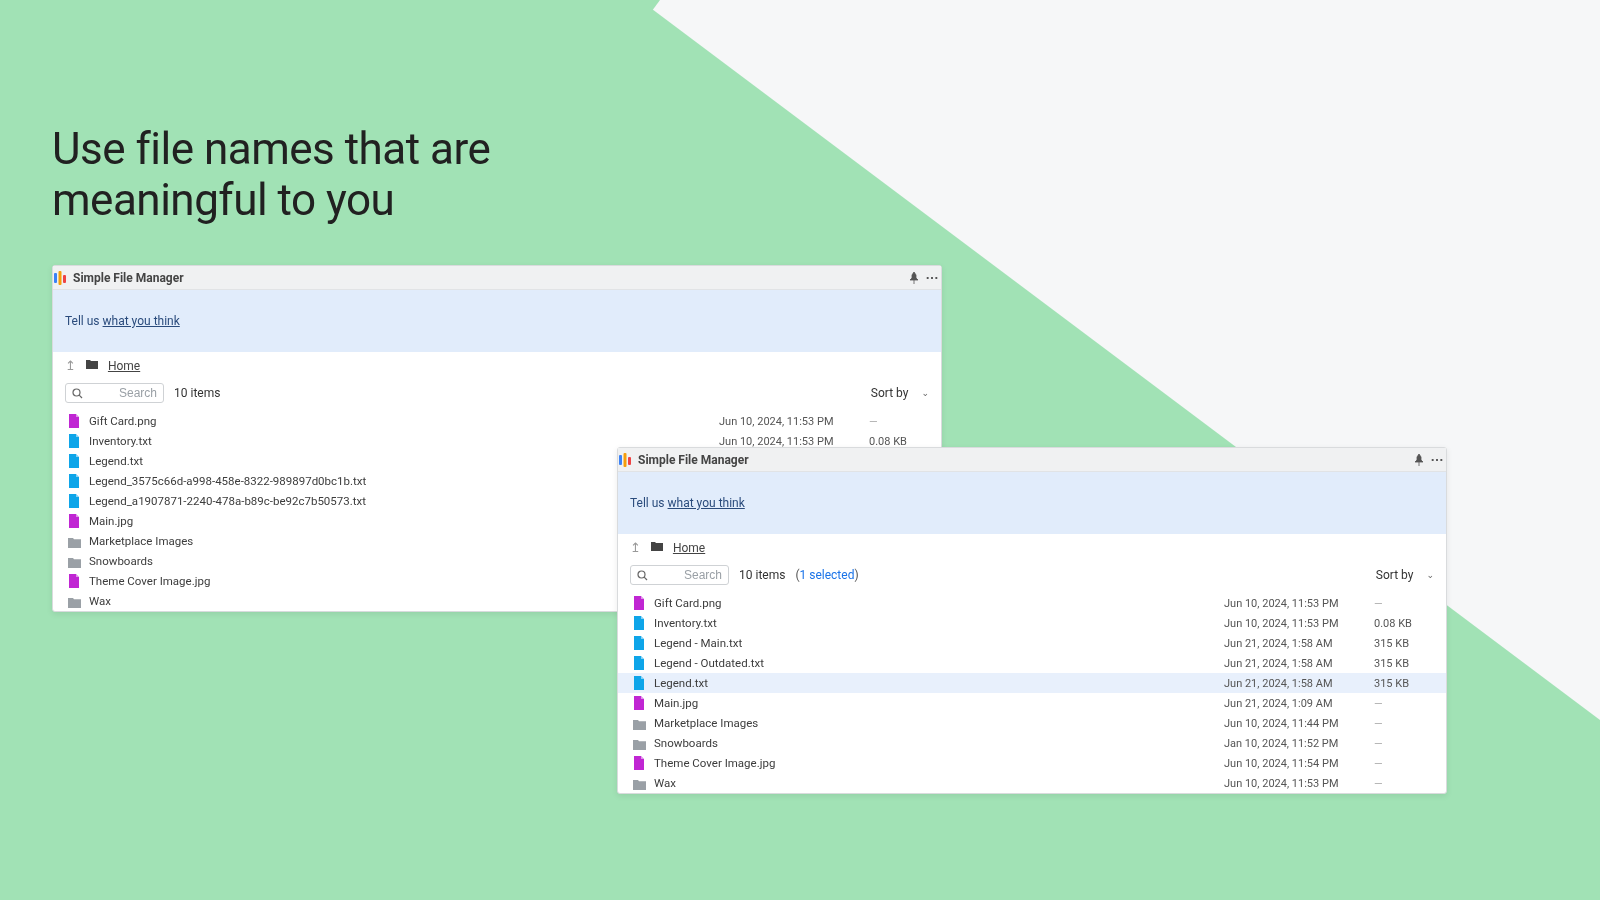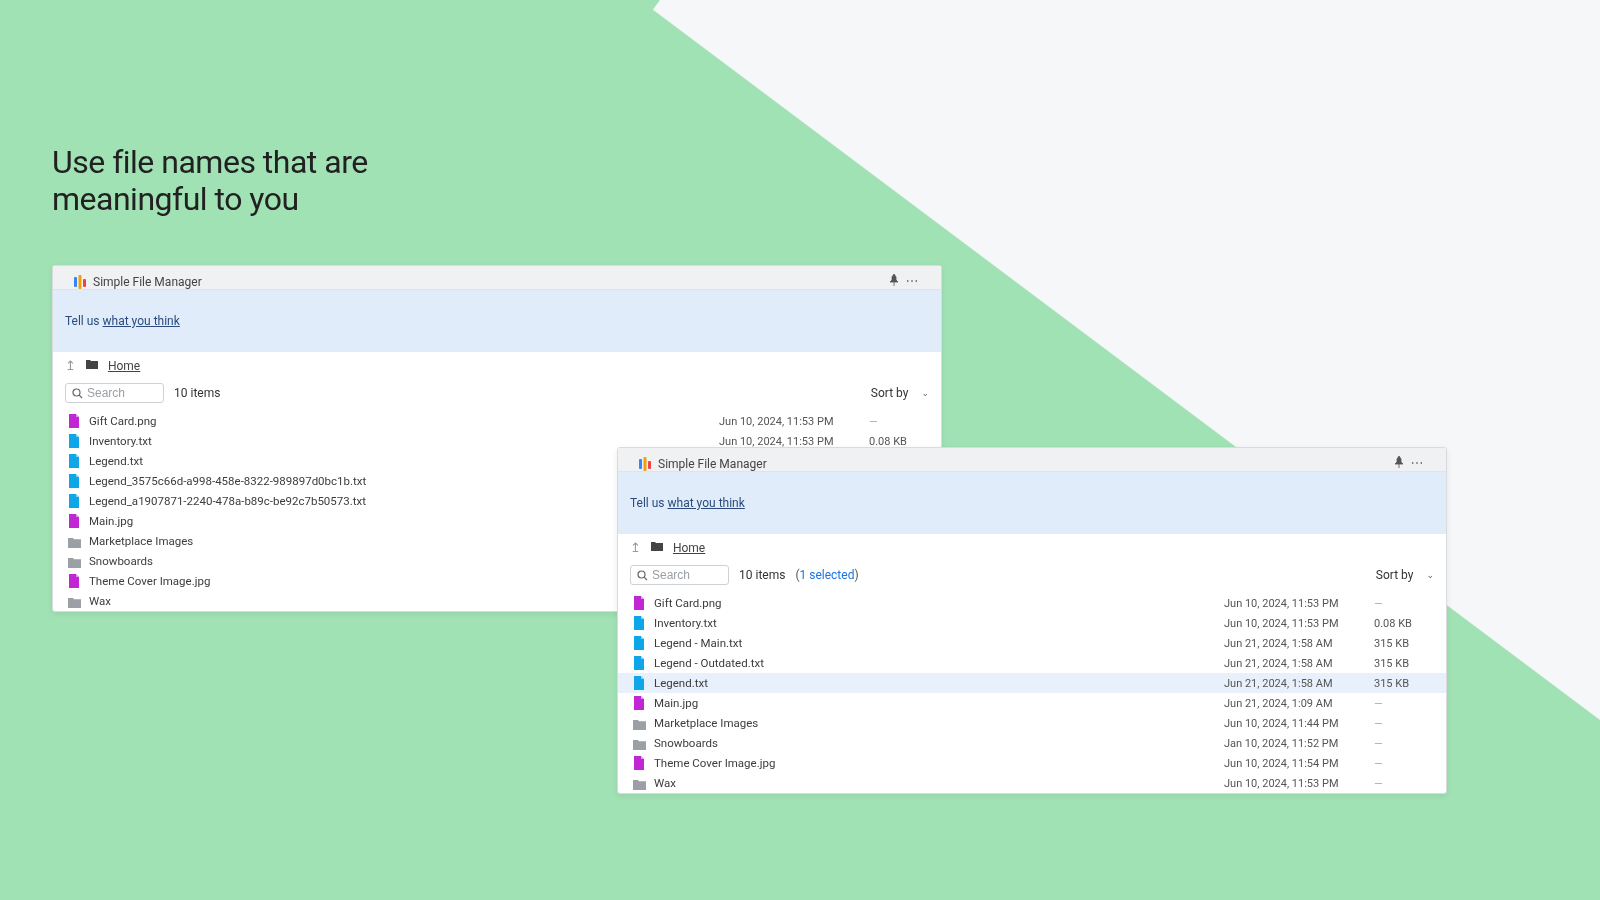--- a/index.html
+++ b/index.html
@@ -1,40 +1,40 @@
 <!DOCTYPE html>
 <html><head>
 <meta charset="utf-8">
 <style>
   * { box-sizing: border-box; margin: 0; padding: 0; }
   html, body { width: 1600px; height: 900px; overflow: hidden; font-family: -apple-system, BlinkMacSystemFont, "Segoe UI", Roboto, sans-serif; }
   .stage { position: relative; width: 1600px; height: 900px; background: #f6f7f8; }
   .bg-shape { position: absolute; top: 0; left: 0; width: 100%; height: 100%; }
-  .heading { position: absolute; top: 144px; left: 52px; font-size: 32px; font-weight: 400; color: #212121; line-height: 1.15; letter-spacing: -0.5px; }
+  .heading { position: absolute; top: 124px; left: 52px; font-size: 44px; font-weight: 400; color: #212121; line-height: 1.15; letter-spacing: -0.5px; }
 
   .window { position: absolute; background: #fff; border: 1px solid #d9dbdd; border-radius: 3px; box-shadow: 0 2px 6px rgba(0,0,0,0.08); font-size: 12px; color: #333; }
   .w1 { top: 265px; left: 52px; width: 890px; }
   .w2 { top: 447px; left: 617px; width: 830px; }
 
-  .titlebar { display: flex; align-items: flex-end; height: 24px; padding: 0 20px; background: #f0f1f2; border-bottom: 1px solid #e1e3e5; font-size: 12px; color: #444; }
+  .titlebar { display: flex; align-items: center; height: 24px; padding: 0 0; background: #f0f1f2; border-bottom: 1px solid #e1e3e5; font-size: 12px; color: #444; font-weight: bold; }
   .app-logo { width: 14px; height: 14px; margin-right: 6px; display: inline-flex; }
   .spacer { flex: 1; }
   .tb-btn { width: 18px; height: 18px; display: inline-flex; align-items: center; justify-content: center; color: #555; cursor: pointer; font-size: 13px; }
 
   .banner { background: #e1ecfb; color: #2a4b7c; font-size: 12px; padding: 24px 12px; }
   .banner u { text-decoration: underline; }
 
   .breadcrumb { display: flex; align-items: center; gap: 10px; padding: 6px 12px; font-size: 12px; color: #444; }
   .up-icon { color: #999; font-size: 13px; }
   .folder-icon-sm { color: #555; font-size: 11px; }
   .breadcrumb .home { text-decoration: underline; cursor: pointer; }
 
   .toolbar { display: flex; align-items: center; gap: 10px; padding: 4px 12px 8px; font-size: 12px; color: #555; }
   .search-wrap { display: flex; align-items: center; border: 1px solid #cfd2d5; border-radius: 3px; padding: 2px 6px; gap: 4px; background: #fff; }
-  .search-wrap input { border: none; outline: none; font-size: 12px; width: 70px; color: #0c4a6e; }
+  .search-wrap input { border: none; outline: none; font-size: 12px; width: 70px; color: #0c4a6e; text-align: right; }
   .search-wrap input::placeholder { color: #9aa0a6; }
   .count { color: #333; }
   .sel { color: #1a73e8; cursor: pointer; }
   .sortby { margin-left: auto; cursor: pointer; color: #333; display: flex; align-items: center; gap: 13px; }
   .chev { font-size: 9px; color: #666; }
 
   .rows { }
   .row { display: flex; align-items: flex-end; padding: 3px 12px; height: 20px; font-size: 11.5px; color: #3c3c3c; }
   .row.sel-row { background: #e8f0fc; }
   .icon-cell { width: 18px; display: inline-flex; align-items: center; justify-content: center; margin-right: 6px; }

